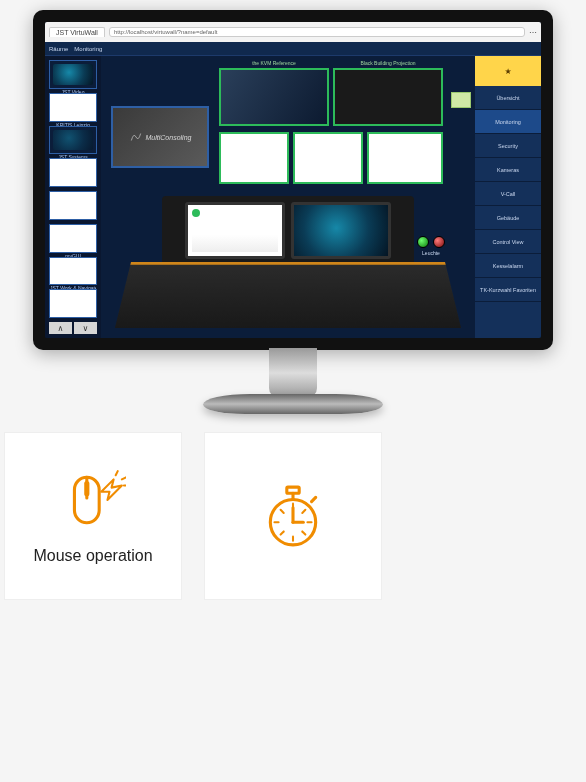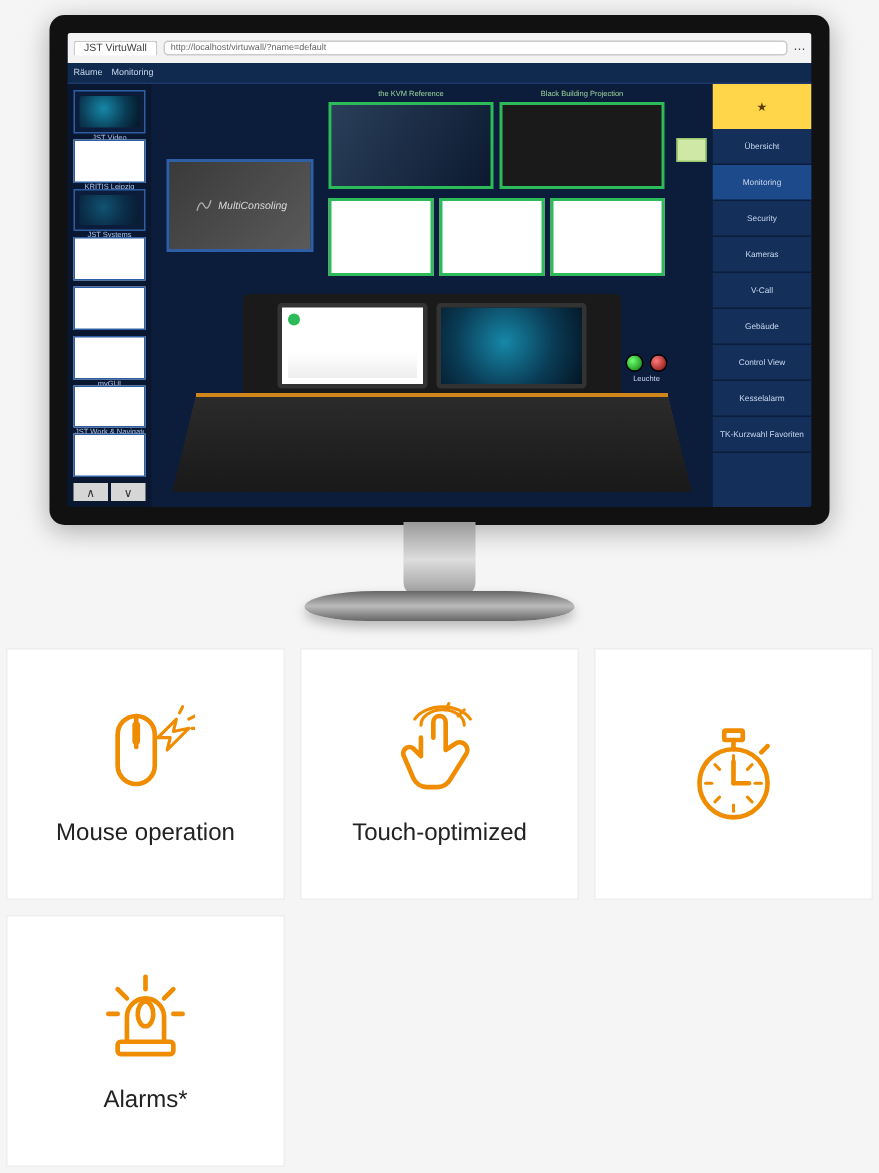--- a/index.html
+++ b/index.html
@@ -75,21 +75,21 @@
   .leds { display:flex; gap:4px;}
   .led { width:12px; height:12px; border-radius:50%; border:1px solid #000;}
   .led.g { background:radial-gradient(circle at 35% 35%, #6fff6f, #0a7a0a);}
   .led.r { background:radial-gradient(circle at 35% 35%, #ff7a7a, #7a0a0a);}
   .indicator span{ font-size:5px; color:#c8d6ee;}
 
   .stand-neck { width:48px; height:50px; background:linear-gradient(#999,#ddd,#999); border-radius:0 0 10px 10px; margin-top:-2px;}
   .stand-base { width:180px; height:20px; background:linear-gradient(#666,#bbb,#666); border-radius:50%/100%; border-bottom-left-radius:80px 18px; border-bottom-right-radius:80px 18px; margin-top:-4px; box-shadow:0 4px 8px rgba(0,0,0,.25);}
   
   
-  .grid { display:grid; grid-template-columns:repeat(3,1fr); gap:10px; width:100%; margin-top:18px;}
+  .grid { display:grid; grid-template-columns:repeat(3,1fr); gap:22px; width:100%; margin-top:18px;}
   .card { background:#fff; height:168px; display:flex; flex-direction:column; align-items:center; justify-content:center; gap:14px; border:1px solid #eee;}
   .card .icon-wrap { width:66px; height:66px; display:flex; align-items:center; justify-content:center;}
   .card .icon-wrap svg { width:100%; height:100%; }
   .card .label { font-size:16px; color:#222; }
   .orange { stroke:#f08c00; fill:none; stroke-width:3; stroke-linecap:round; stroke-linejoin:round;}
   .orange-fill { fill:#f08c00; }
 </style>
 </head>
 <body>
 
@@ -211,32 +211,20 @@
           <path d="M0 18 L12 6 L10 14 L20 12 L6 26 L8 18 Z" class="orange" style="stroke-width:2"></path>
           <line x1="14" y1="2" x2="16" y2="-2" class="orange" style="stroke-width:2"></line>
           <line x1="20" y1="6" x2="24" y2="4" class="orange" style="stroke-width:2"></line>
           <line x1="22" y1="12" x2="26" y2="12" class="orange" style="stroke-width:2"></line>
         </g>
       </svg>
     </div>
     <div class="label">Mouse operation</div>
   </div>
 
-  <div class="card">
-    <div class="icon-wrap">
-      <svg viewBox="0 0 64 64">
-        <path d="M28 24 v-10 a4 4 0 0 1 8 0 v18 l6 -4 a5 5 0 0 1 7 7 l-10 16 a10 10 0 0 1 -9 5 h-6 a10 10 0 0 1 -9 -6 l-6 -14 a4 4 0 0 1 6 -5 l5 5 v-12" class="orange"></path>
-        <path d="M20 16 a14 10 0 0 1 28 0" class="orange" style="stroke-width:2"></path>
-        <path d="M16 12 a20 14 0 0 1 36 0" class="orange" style="stroke-width:2"></path>
-        <line x1="36" y1="6" x2="38" y2="2" class="orange" style="stroke-width:2"></line>
-        <line x1="44" y1="10" x2="48" y2="6" class="orange" style="stroke-width:2"></line>
-      </svg>
-    </div>
-    <div class="label">Touch-optimized</div>
-  </div>
 
   <div class="card">
     <div class="icon-wrap">
       <svg viewBox="0 0 64 64">
         <circle cx="32" cy="38" r="22" class="orange"></circle>
         <line x1="32" y1="38" x2="32" y2="24" class="orange"></line>
         <line x1="32" y1="38" x2="42" y2="38" class="orange"></line>
         <rect x="26" y="4" width="12" height="6" rx="1" class="orange"></rect>
         <line x1="32" y1="10" x2="32" y2="16" class="orange"></line>
         <line x1="50" y1="18" x2="54" y2="14" class="orange"></line>
@@ -249,29 +237,14 @@
           <line x1="41" y1="47" x2="44" y2="50"></line>
           <line x1="20" y1="50" x2="23" y2="47"></line>
           <line x1="41" y1="29" x2="44" y2="26"></line>
         </g>
       </svg>
     </div>
   </div>
 
 
 
-  <div class="card">
-    <div class="icon-wrap">
-      <svg viewBox="0 0 64 64">
-        <path d="M20 48 v-16 a12 12 0 0 1 24 0 v16" class="orange"></path>
-        <ellipse cx="32" cy="30" rx="5" ry="8" class="orange"></ellipse>
-        <rect x="14" y="48" width="36" height="8" rx="2" class="orange"></rect>
-        <line x1="32" y1="6" x2="32" y2="14" class="orange"></line>
-        <line x1="14" y1="14" x2="20" y2="20" class="orange"></line>
-        <line x1="50" y1="14" x2="44" y2="20" class="orange"></line>
-        <line x1="8" y1="30" x2="14" y2="30" class="orange"></line>
-        <line x1="50" y1="30" x2="56" y2="30" class="orange"></line>
-      </svg>
-    </div>
-    <div class="label">Alarms*</div>
-  </div>
 
 </div>
 
 </body></html>

